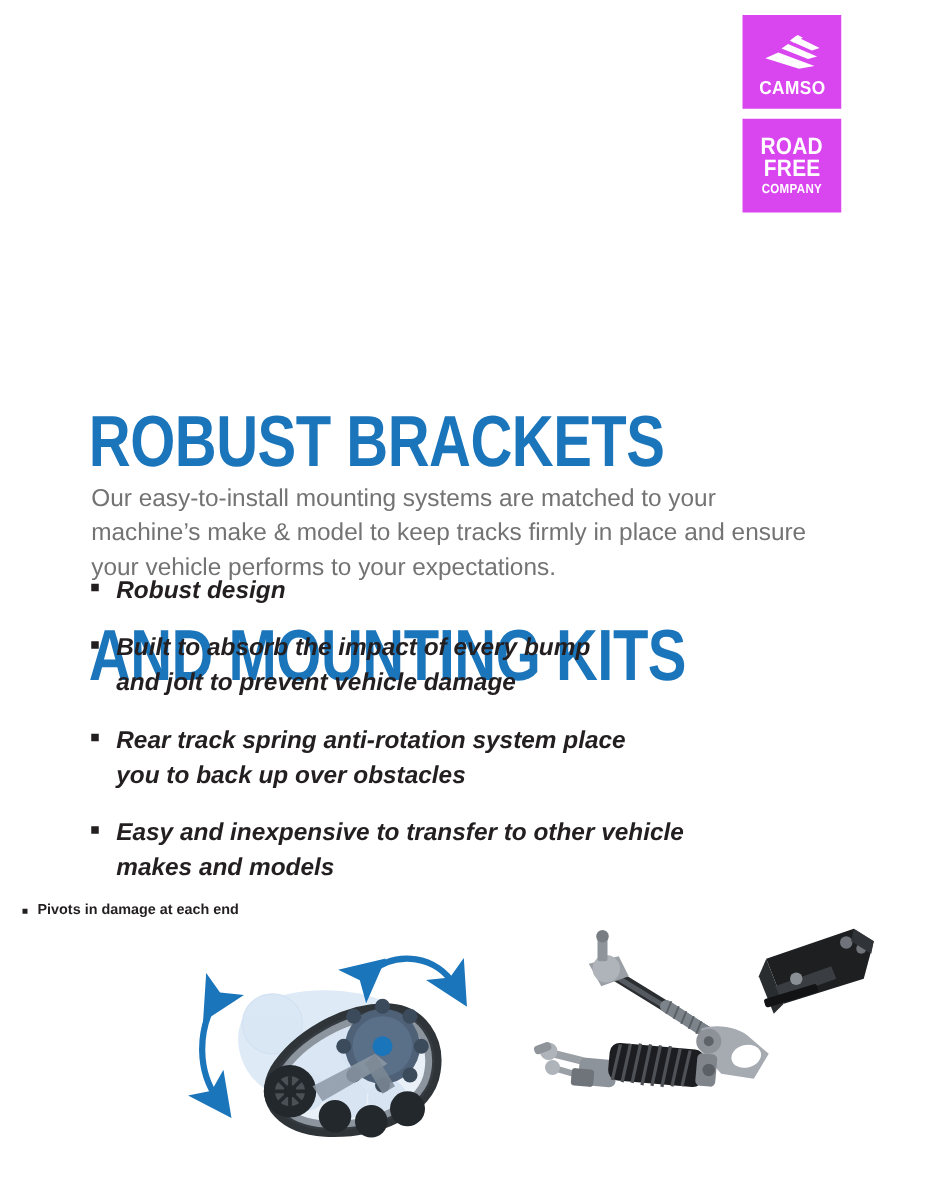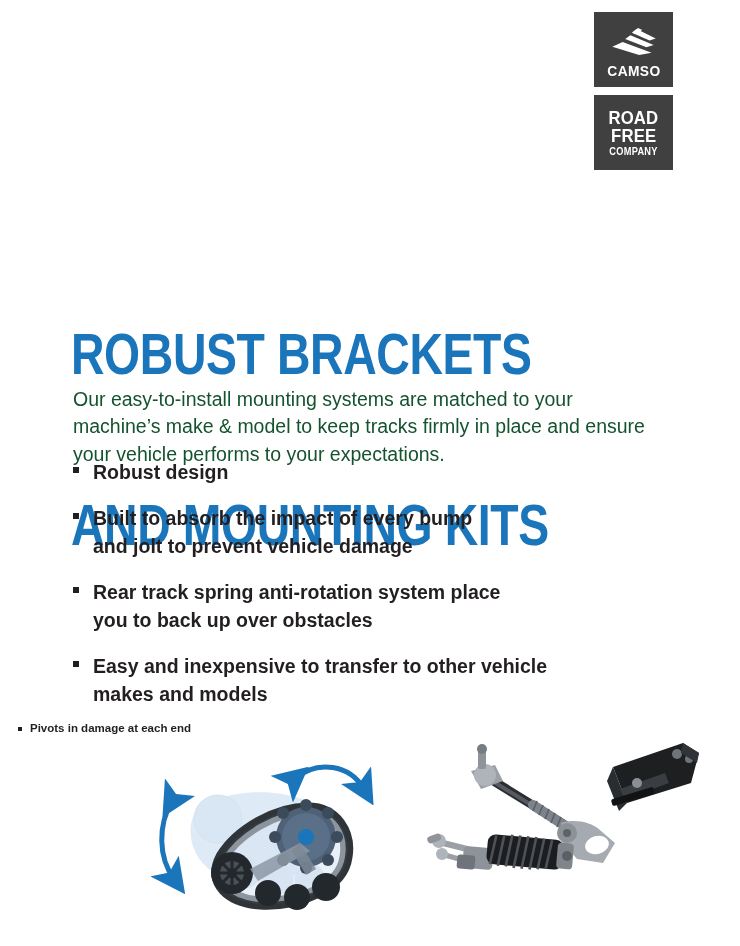--- a/index.html
+++ b/index.html
@@ -18,21 +18,21 @@
   }
 
   
   .logo-stack {
     position: absolute;
     top: 12px;
     left: 594px;
     width: 79px;
   }
   .logo-box {
-    background: #404040;
+    background: #d946ef;
     width: 79px;
     box-sizing: border-box;
     display: flex;
     flex-direction: column;
     align-items: center;
     justify-content: center;
   }
   .logo-camso {
     height: 75px;
     padding-top: 6px;
@@ -87,30 +87,31 @@
   .headline .hl-line { display: block; }
 
   
   .intro {
     position: absolute;
     left: 73px;
     top: 366px;
     width: 580px;
     font-size: 19.5px;
     line-height: 27.5px;
-    color: #14532d;
+    color: #737373;
     font-weight: normal;
   }
 
   
   .bullets {
     position: absolute;
     left: 73px;
     top: 458px;
     width: 600px;
+    font-style: italic;
   }
   .bullet-row {
     display: flex;
     align-items: flex-start;
     margin-bottom: 18px;
   }
   .bullet-row:last-child { margin-bottom: 12px; }
   .bullet-mark {
     width: 20px;
     flex: 0 0 20px;

